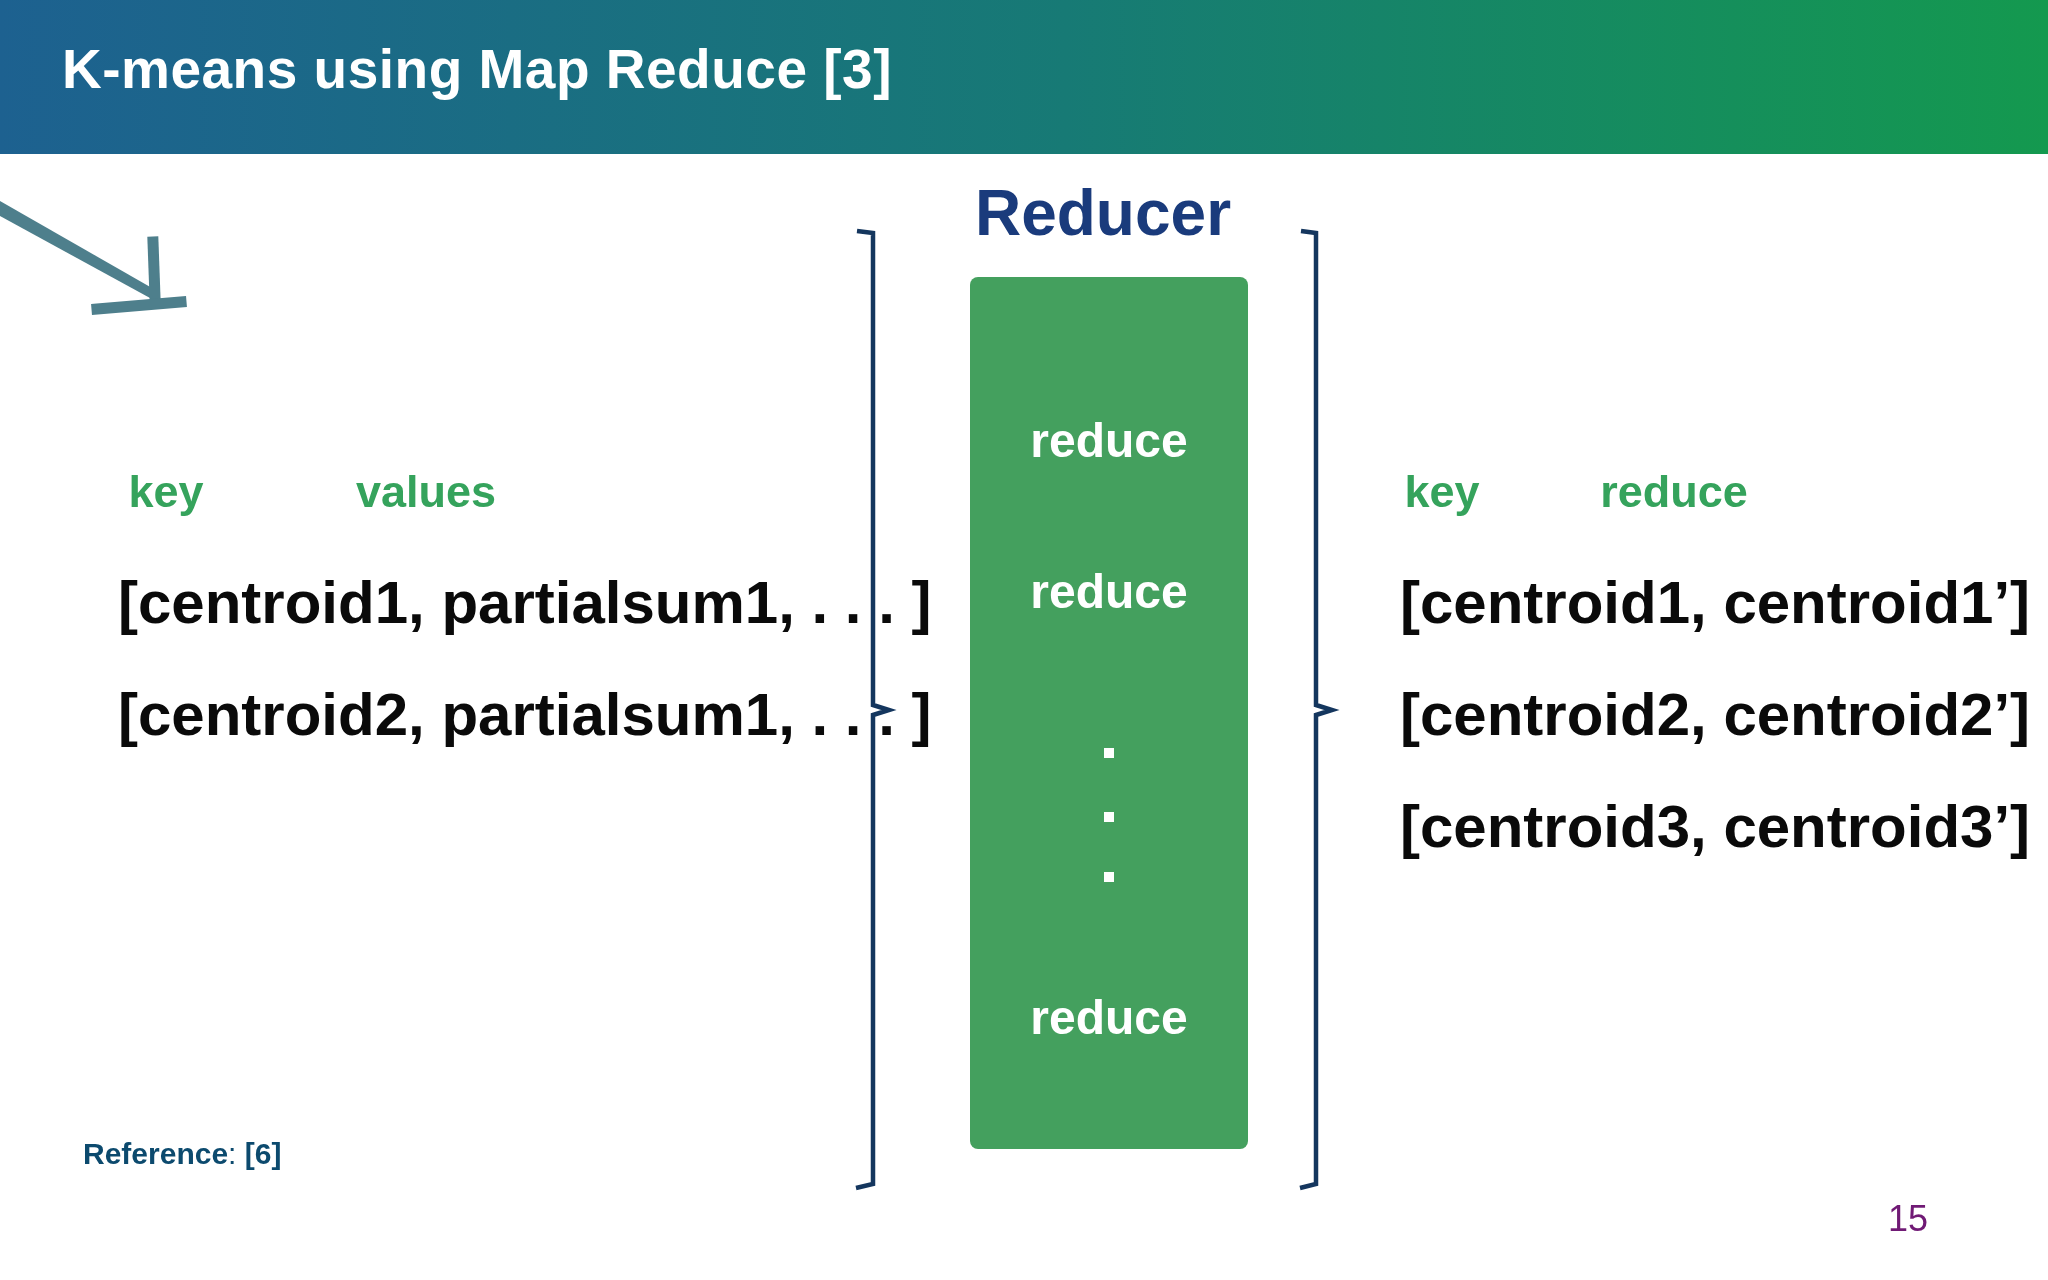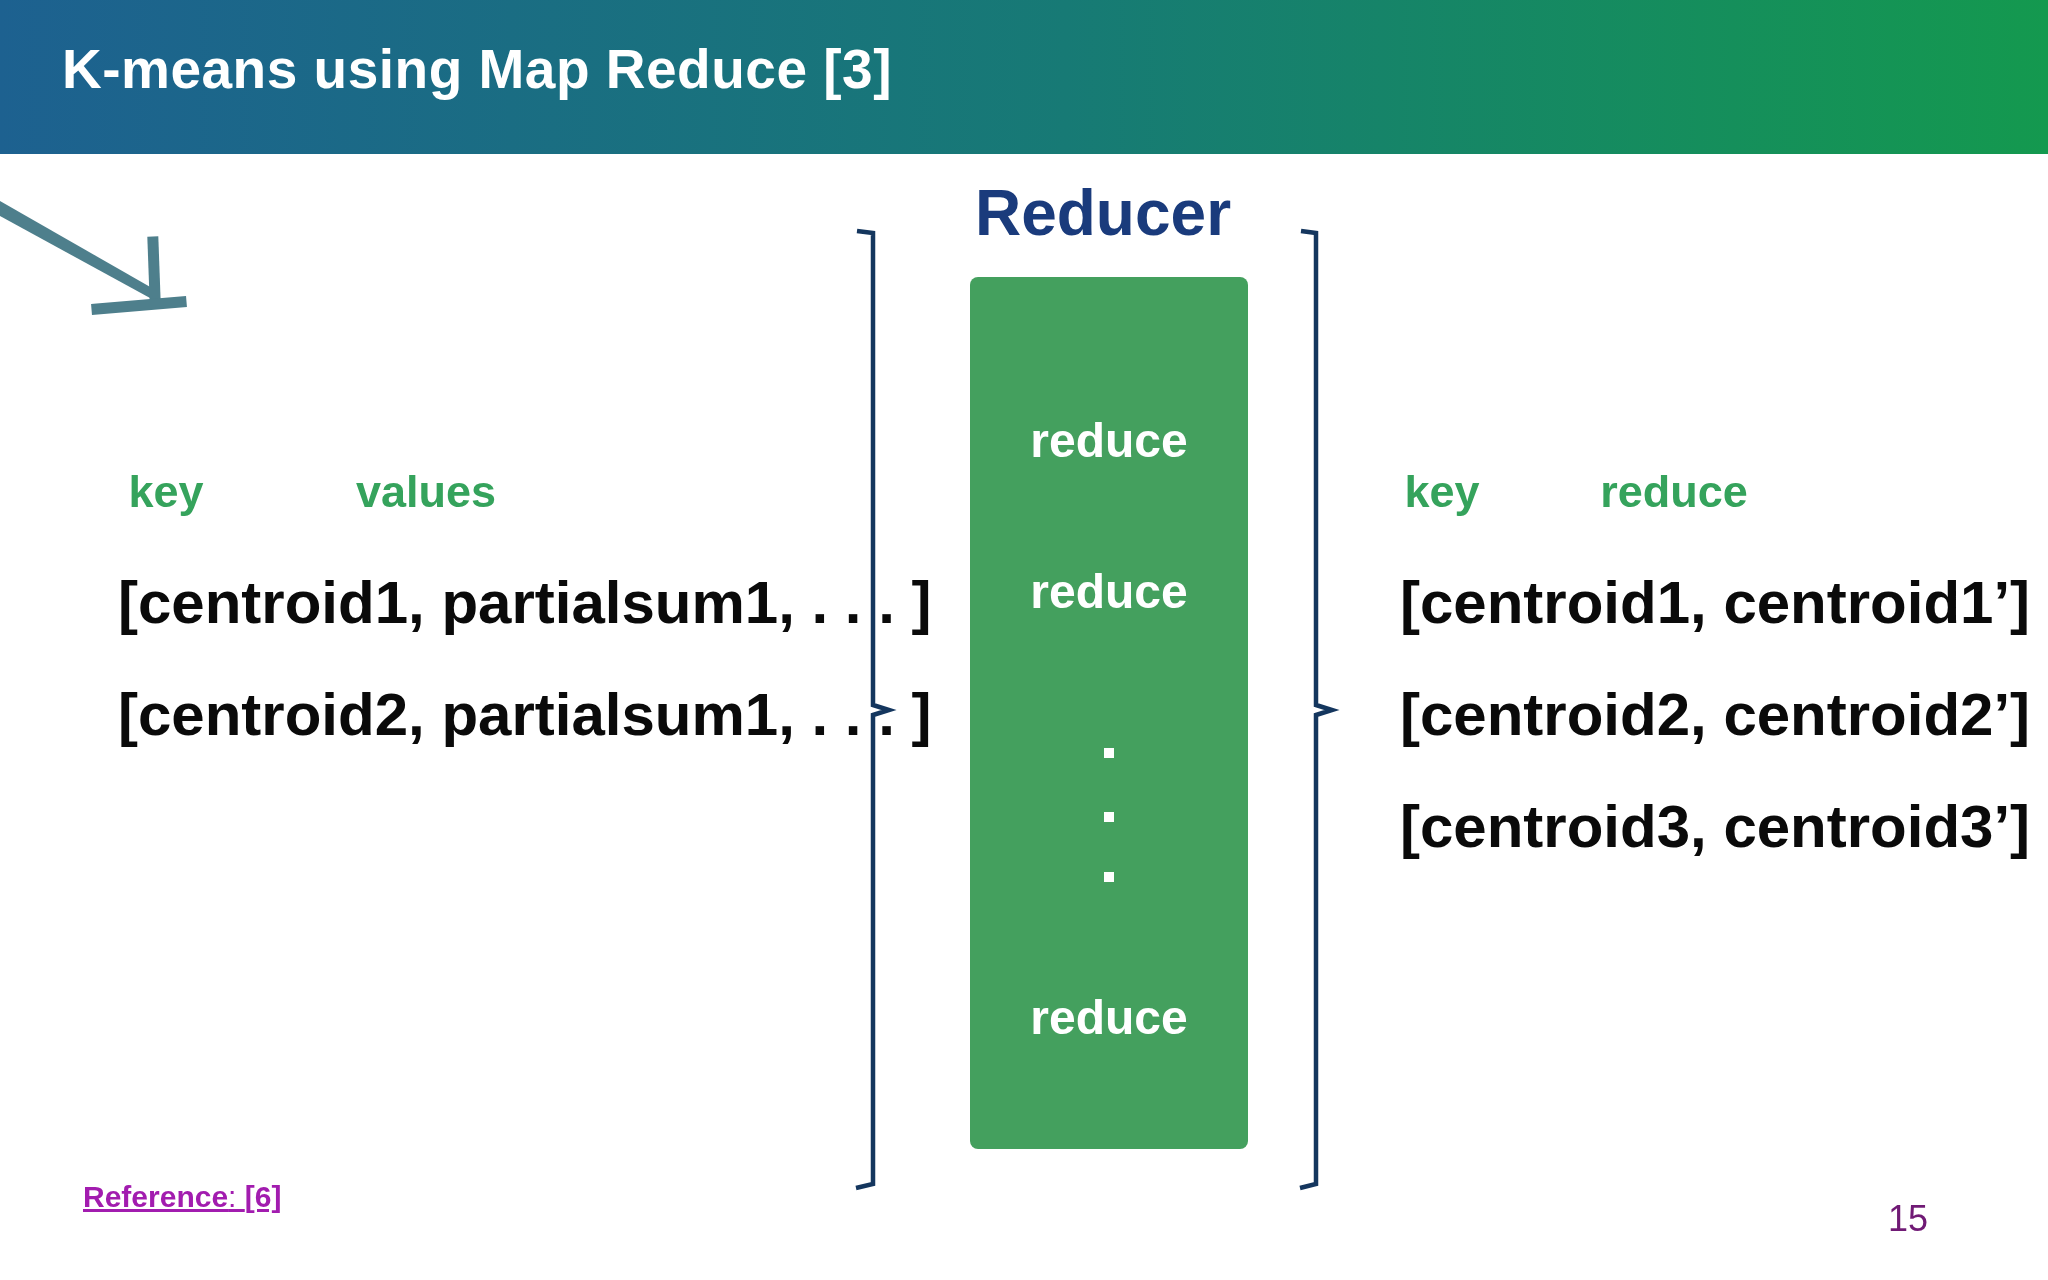--- a/index.html
+++ b/index.html
@@ -90,26 +90,25 @@
     transform: translateY(-50%);
     color: #0a0a0a;
     font-size: 60px;
     font-weight: bold;
     white-space: nowrap;
   }
 
   
   .reference {
     position: absolute;
-    left: 83px; top: 1197px;
+    left: 83px; top: 1154px;
     transform: translateY(-50%);
-    color: #a21caf;
+    color: #0c4a6e;
     font-size: 30px;
     white-space: nowrap;
-    text-decoration: underline;
   }
   .reference .b { font-weight: bold; }
   .reference .sep { font-weight: normal; white-space: pre; }
   .page-number {
     position: absolute;
     left: 1888px; top: 1219px;
     transform: translateY(-50%);
     color: #701a75;
     font-size: 36px;
   }

